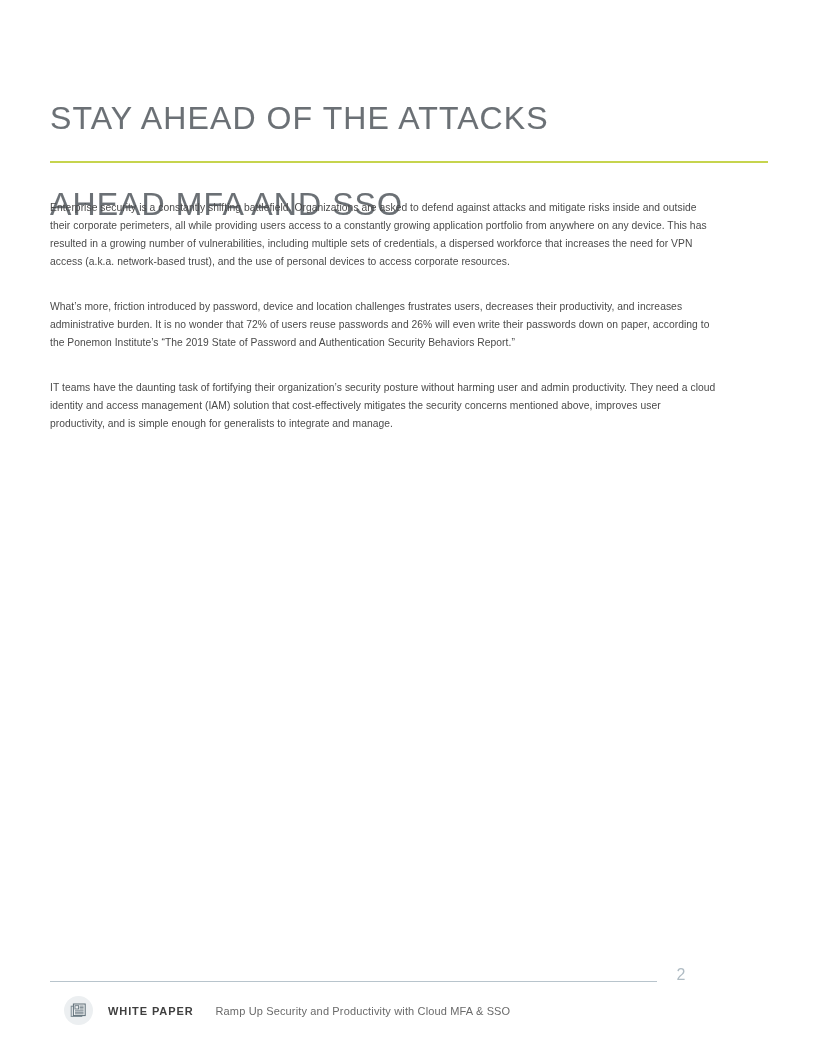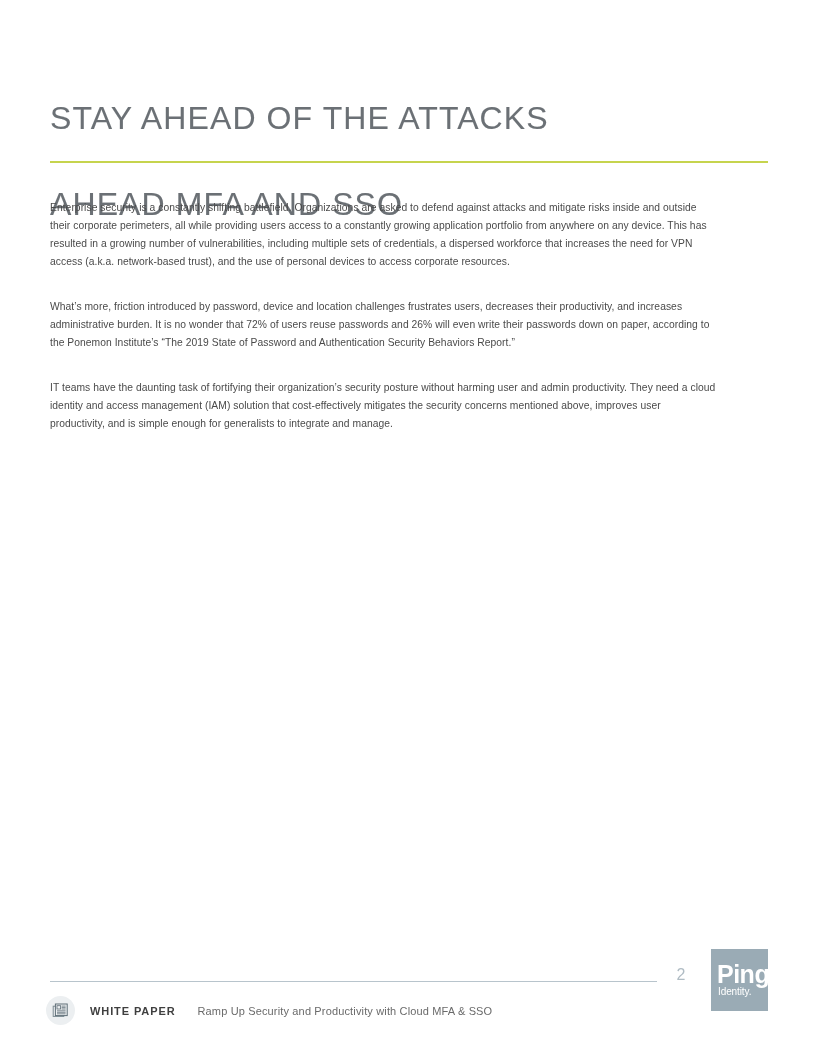--- a/index.html
+++ b/index.html
@@ -85,21 +85,21 @@
   .footer-rule {
     position: absolute;
     left: 50px;
     top: 35px;
     width: 607px;
     height: 1px;
     background: #b8c4cc;
   }
   .footer-bar {
     position: absolute;
-    left: 46px;
+    left: 64px;
     top: 50px;
     display: flex;
     align-items: center;
     justify-content: space-between;
   }
   .footer-icon {
     width: 29px;
     height: 29px;
     border-radius: 50%;
     background: #eceff1;
@@ -202,19 +202,15 @@
           <line x1="5.0" y1="10.3" x2="13.6" y2="10.3" stroke="#5f6e77" stroke-width="0.8"></line>
           <line x1="5.0" y1="11.8" x2="13.6" y2="11.8" stroke="#5f6e77" stroke-width="0.8"></line>
         </svg>
       </span>
       <span class="footer-label">WHITE PAPER</span>
       <span class="footer-subtitle">Ramp Up Security and Productivity with Cloud MFA &amp; SSO</span>
     </div>
 
     <div class="page-number">2</div>
 
-    <div class="brand-logo">
-      <span class="brand-name">Ping</span>
-      <span class="brand-sub">Identity.</span>
-    </div>
   </div>
 
 </div>
 
 </body></html>

